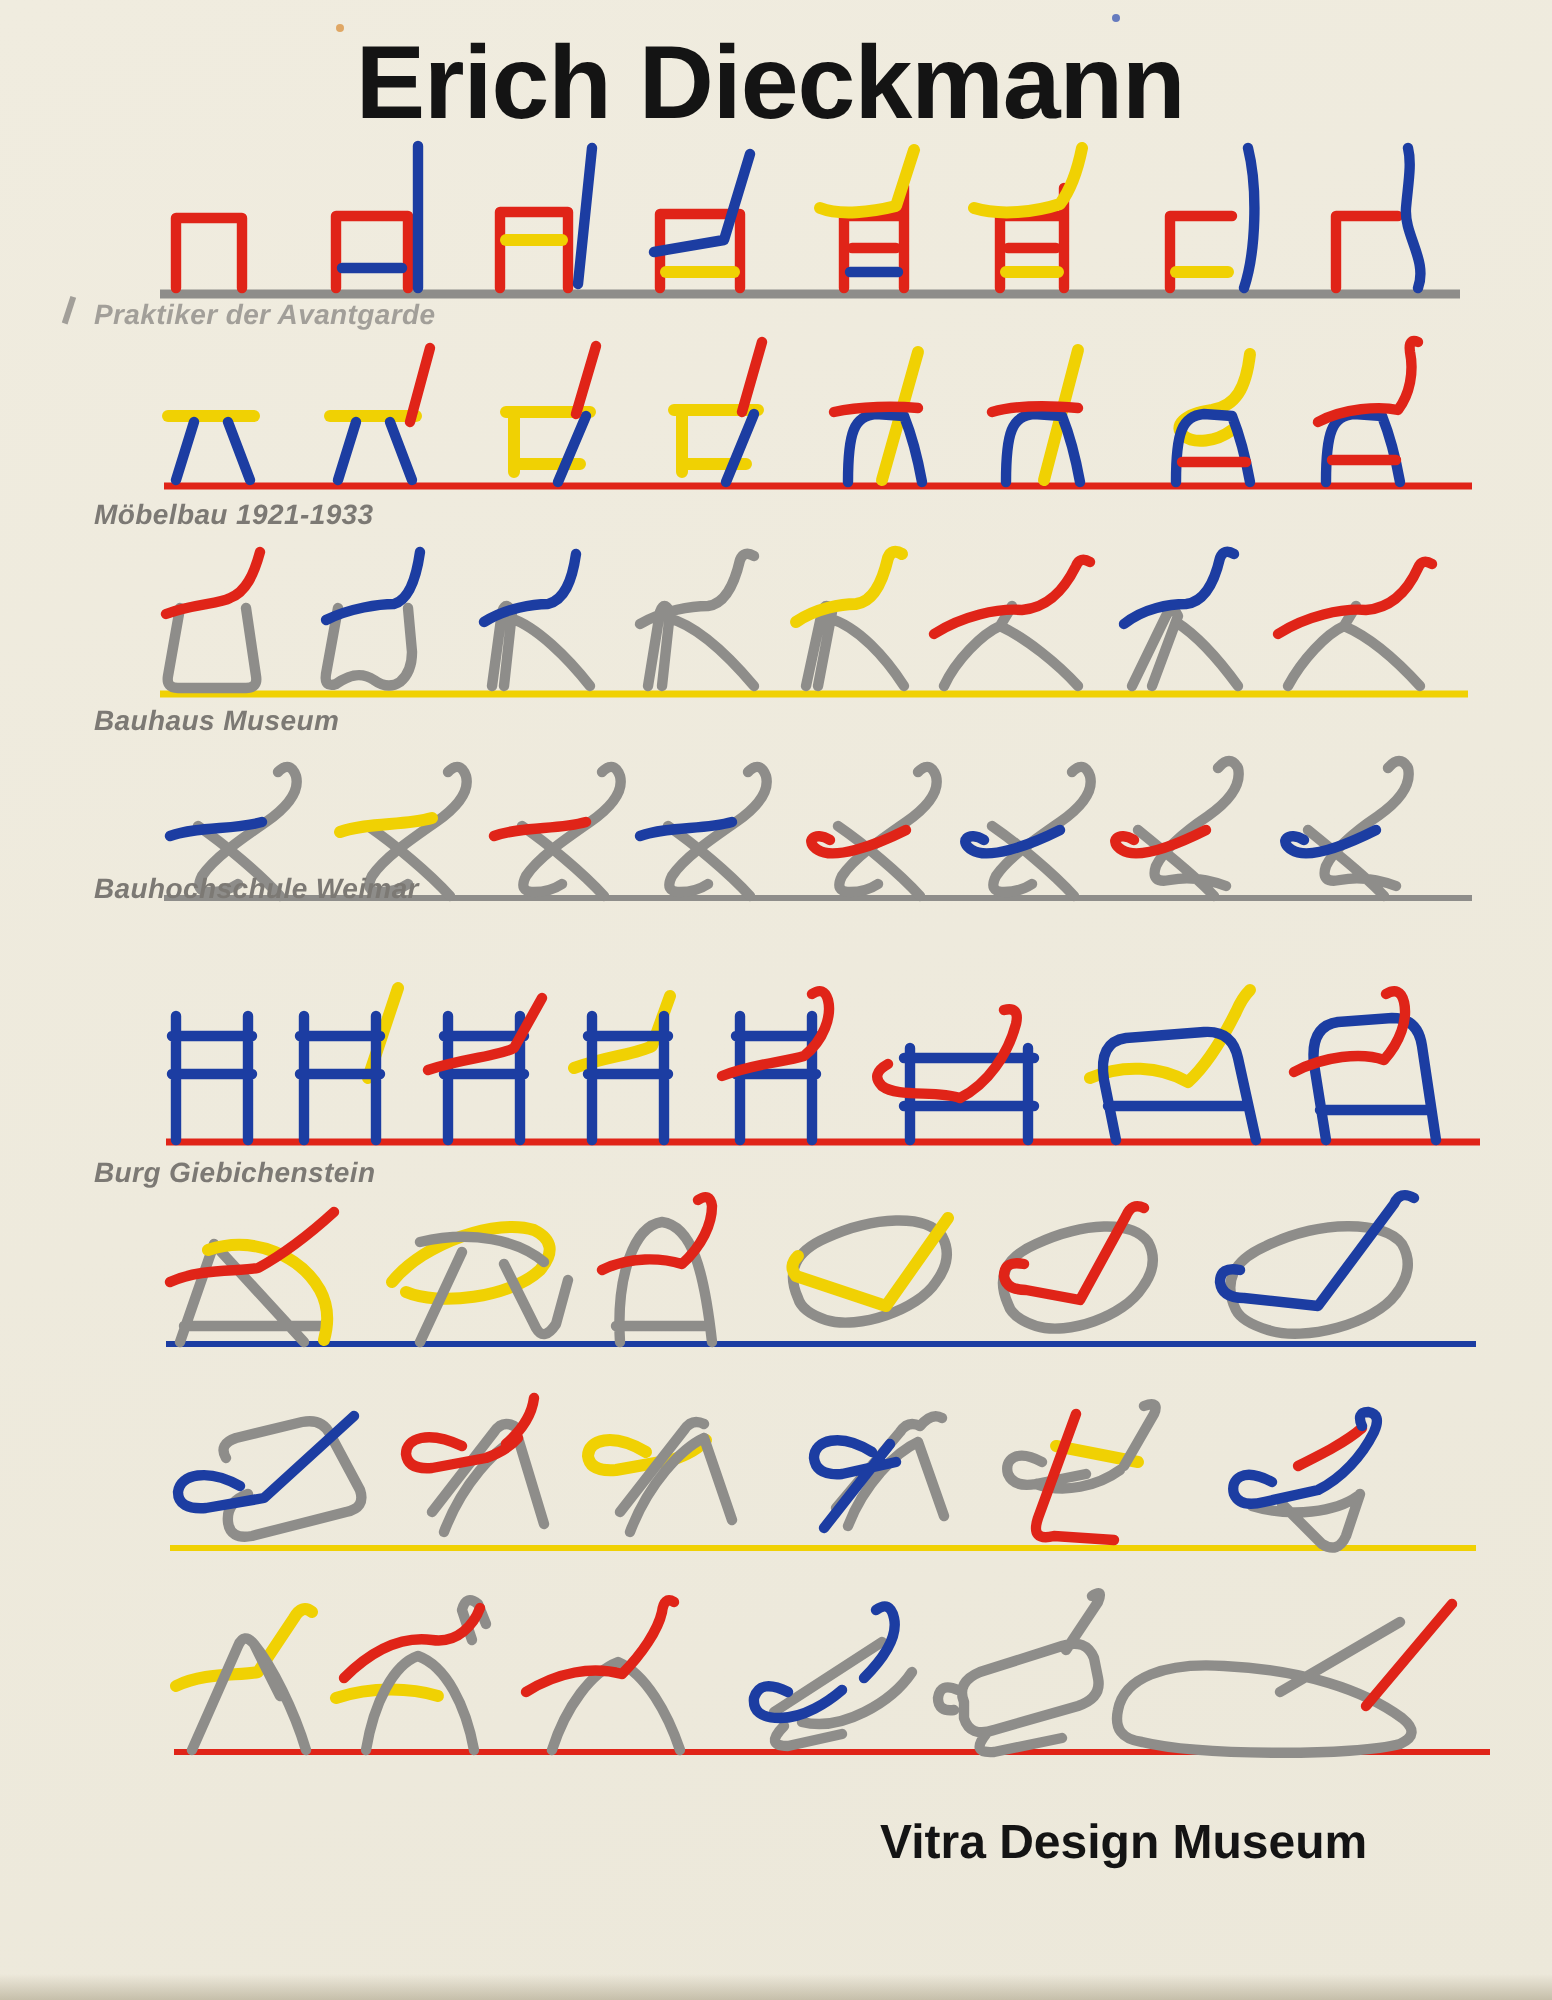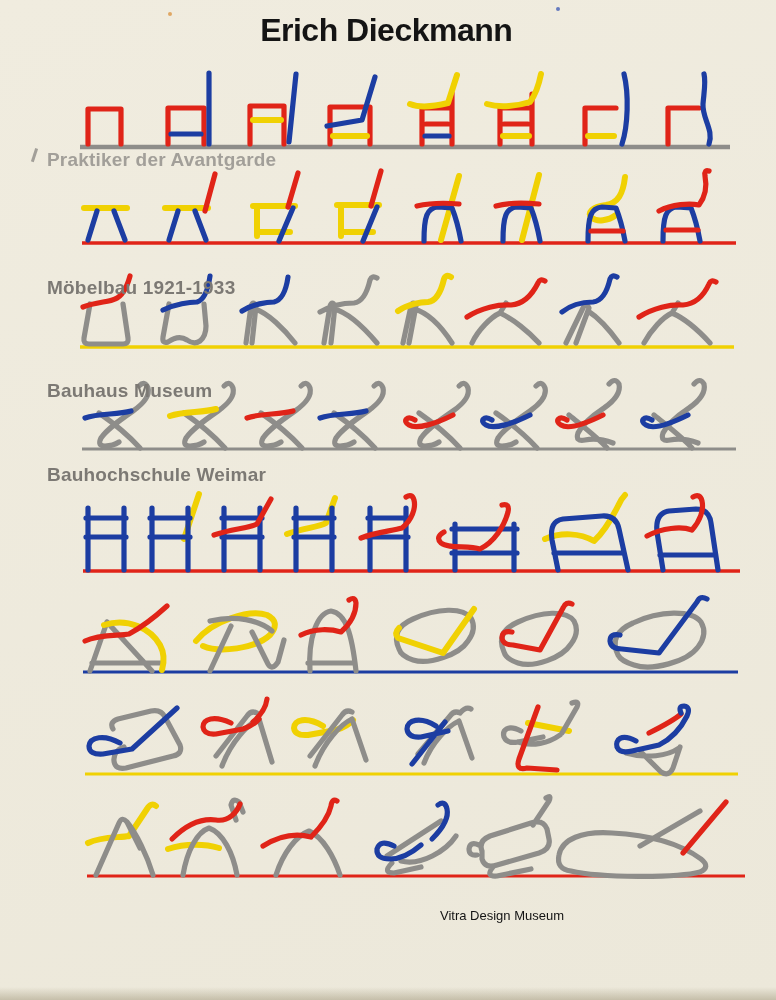--- a/index.html
+++ b/index.html
@@ -1,24 +1,24 @@
 <!DOCTYPE html>
 <html style="--red: #e02418; --blue: #1c3da2; --yellow: #f0d103; --gray: #8e8d8a; --label_light: #a29f99; --label_dark: #7c7974; --ink: #141414; --background: #f0ecdf; --edge_shadow: #d7d2c0;"><head>
 <meta charset="utf-8">
 <style>
   html,body{margin:0;padding:0;}
   body{font-family:"Liberation Sans","DejaVu Sans",sans-serif;}
   #page{position:relative;width:776px;height:1000px;overflow:hidden;
         background:linear-gradient(160deg,#f2eee2 0%,#efebde 60%,#ece8da 100%);}
   #title{position:absolute;top:12px;left:50%;transform:translateX(-50.7%);
-         font-size:32px;font-weight:bold;letter-spacing:-0.5px;color:var(--ink,#141414);white-space:nowrap;}
-  .rowlabel{position:absolute;left:47px;font-size:19px;font-weight:bold;letter-spacing:0.2px;white-space:nowrap;}
+         font-size:52px;font-weight:bold;letter-spacing:-0.5px;color:var(--ink,#141414);white-space:nowrap;}
+  .rowlabel{position:absolute;left:47px;font-size:14px;font-weight:bold;letter-spacing:0.2px;white-space:nowrap;font-style:italic;}
   .lab-light{color:var(--label_light,#a29f99);}
-  .lab-dark{color:var(--label_dark,#7c7974);margin-top:28px;}
-  #publisher{position:absolute;left:440px;top:908px;font-size:13px;font-weight:normal;color:var(--ink,#141414);white-space:nowrap;text-align:center;}
+  .lab-dark{color:var(--label_dark,#7c7974);}
+  #publisher{position:absolute;left:440px;top:908px;font-size:24px;font-weight:bold;color:var(--ink,#141414);white-space:nowrap;text-align:center;}
   #art{position:absolute;left:0;top:0;}
   .ln{fill:none;stroke-linecap:round;stroke-linejoin:round;stroke-width:5.2;}
   .yellow{stroke:var(--yellow,#f0d103);stroke-width:6;}
   .red{stroke:var(--red,#e02418);}
   .blue{stroke:var(--blue,#1c3da2);}
   .gray{stroke:var(--gray,#8e8d8a);}
   .bl{fill:none;stroke-linecap:butt;}
   #stray-mark{position:absolute;left:33px;top:148px;width:2.5px;height:14px;
               background:var(--label_light,#a29f99);transform:rotate(18deg);}
   #bottom-edge{position:absolute;left:0;bottom:0;width:776px;height:13px;
@@ -308,20 +308,21 @@
       </g>
     </g>
   </svg>
 
   <div id="stray-mark"></div>
 
   <div class="rowlabel lab-light" style="top:149px;">Praktiker der Avantgarde</div>
   <div class="rowlabel lab-dark" style="top:249px;">Möbelbau 1921-1933</div>
   <div class="rowlabel lab-dark" style="top:352px;">Bauhaus Museum</div>
   <div class="rowlabel lab-dark" style="top:436px;">Bauhochschule Weimar</div>
+  <div class="rowlabel lab-dark" style="top:578px;">Burg Giebichenstein</div>
 
   <div id="publisher">Vitra Design Museum</div>
 
   <div class="speck" style="left:168px;top:12px;width:4px;height:4px;background:#d88a30;opacity:.7;"></div>
   <div class="speck" style="left:556px;top:7px;width:4px;height:4px;background:#2b4bb0;opacity:.7;"></div>
 
   <div id="bottom-edge"></div>
 </div>
 
 </body></html>

